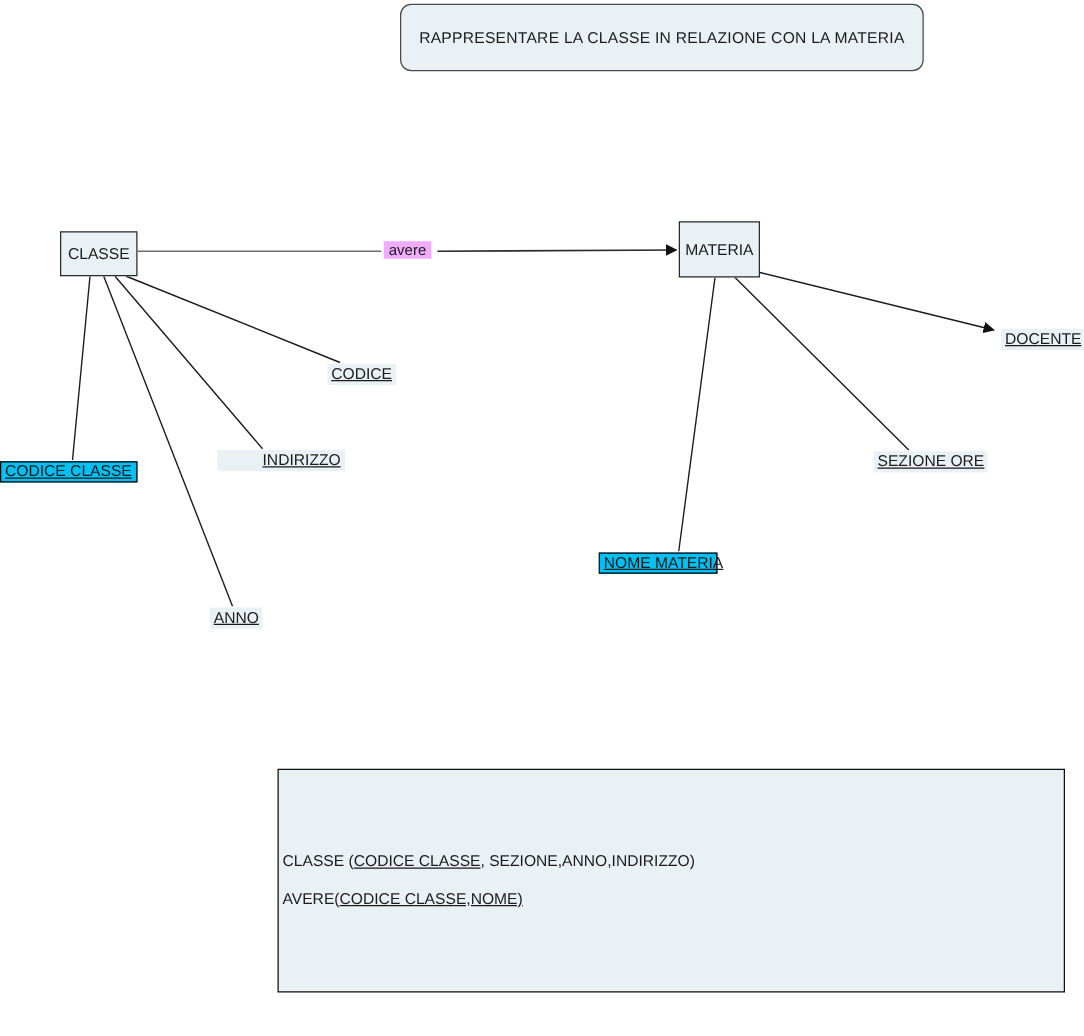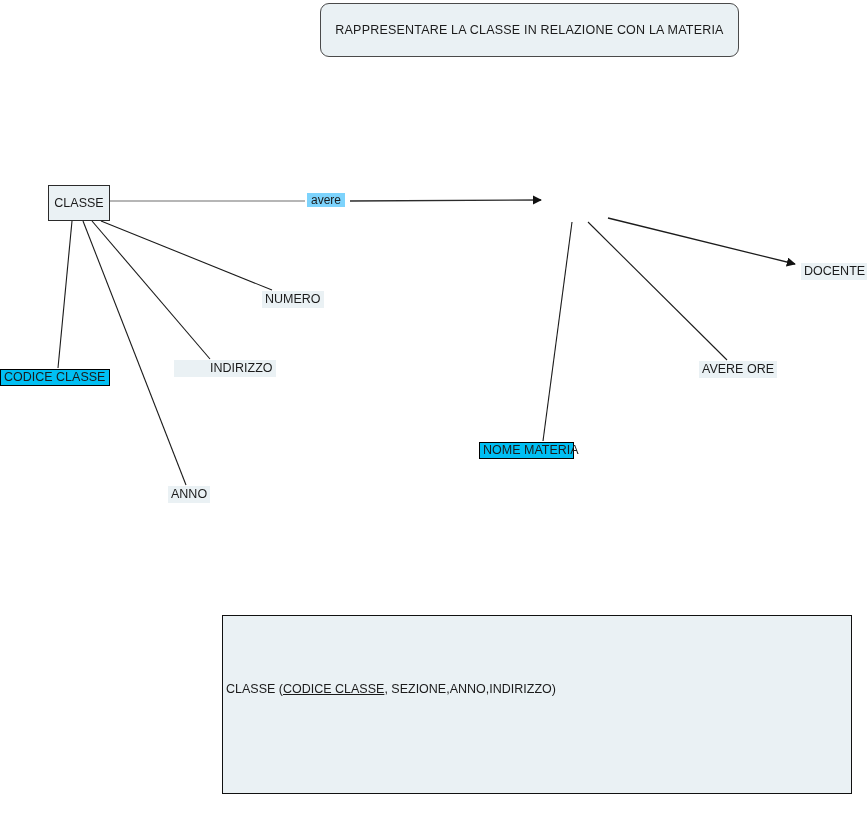--- a/index.html
+++ b/index.html
@@ -68,39 +68,40 @@
   
   .attr {
     position: absolute;
     background: #eaf1f4;
     font-size: 12.5px;
     color: #1b1b1b;
     white-space: nowrap;
     padding: 1px 3px;
     box-sizing: border-box;
     line-height: 15px;
+    text-decoration: underline;
   }
   .attr.key {
     background: #00bff3;
     border: 1px solid #000000;
     padding: 0px 3px;
   }
 
   #attr-sezione      { left: 262px; top: 291px; }
   #attr-indirizzo    { left: 174px; top: 360px; padding-left: 36px; }
   #attr-anno         { left: 168px; top: 486px; }
   #attr-codice-classe{ left: 0px;   top: 369px; width: 110px; }
   #attr-docente      { left: 801px; top: 263px; }
   #attr-numero-ore   { left: 699px; top: 361px; }
   #attr-nome-materia { left: 479px; top: 442px; width: 95px; }
 
   
   .edge-label {
     position: absolute;
-    background: #7dd3fc;
+    background: #f0abfc;
     font-size: 12px;
     color: #1b1b1b;
     white-space: nowrap;
     padding: 0 4px;
   }
   #label-avere { left: 307px; top: 193px; }
 
   
   .schema-panel {
     position: absolute;
@@ -154,36 +155,40 @@
   </svg>
 
   <div class="title-box">
     <span class="title-text">RAPPRESENTARE LA CLASSE IN RELAZIONE CON LA MATERIA</span>
   </div>
 
   <div class="entity" id="entity-classe">
     <span>CLASSE</span>
   </div>
 
+  <div class="entity" id="entity-materia">
+    <span>MATERIA</span>
+  </div>
 
   <div class="edge-label" id="label-avere">avere</div>
 
   <div class="attr key" id="attr-codice-classe">CODICE CLASSE</div>
 
-  <div class="attr" id="attr-sezione">NUMERO</div>
+  <div class="attr" id="attr-sezione">CODICE</div>
 
   <div class="attr" id="attr-indirizzo">INDIRIZZO</div>
 
   <div class="attr" id="attr-anno">ANNO</div>
 
   <div class="attr key" id="attr-nome-materia">NOME MATERIA</div>
 
   <div class="attr" id="attr-docente">DOCENTE</div>
 
-  <div class="attr" id="attr-numero-ore">AVERE ORE</div>
+  <div class="attr" id="attr-numero-ore">SEZIONE ORE</div>
 
   <div class="schema-panel">
     <div class="schema-lines" id="schema-lines">
         <div class="schema-line"><span>CLASSE (</span><u>CODICE CLASSE</u><span>, SEZIONE,ANNO,INDIRIZZO)</span></div>
+        <div class="schema-line"><span>AVERE(</span><u>CODICE CLASSE,NOME)</u></div>
       </div>
   </div>
 
 </div>
 
 </body></html>

